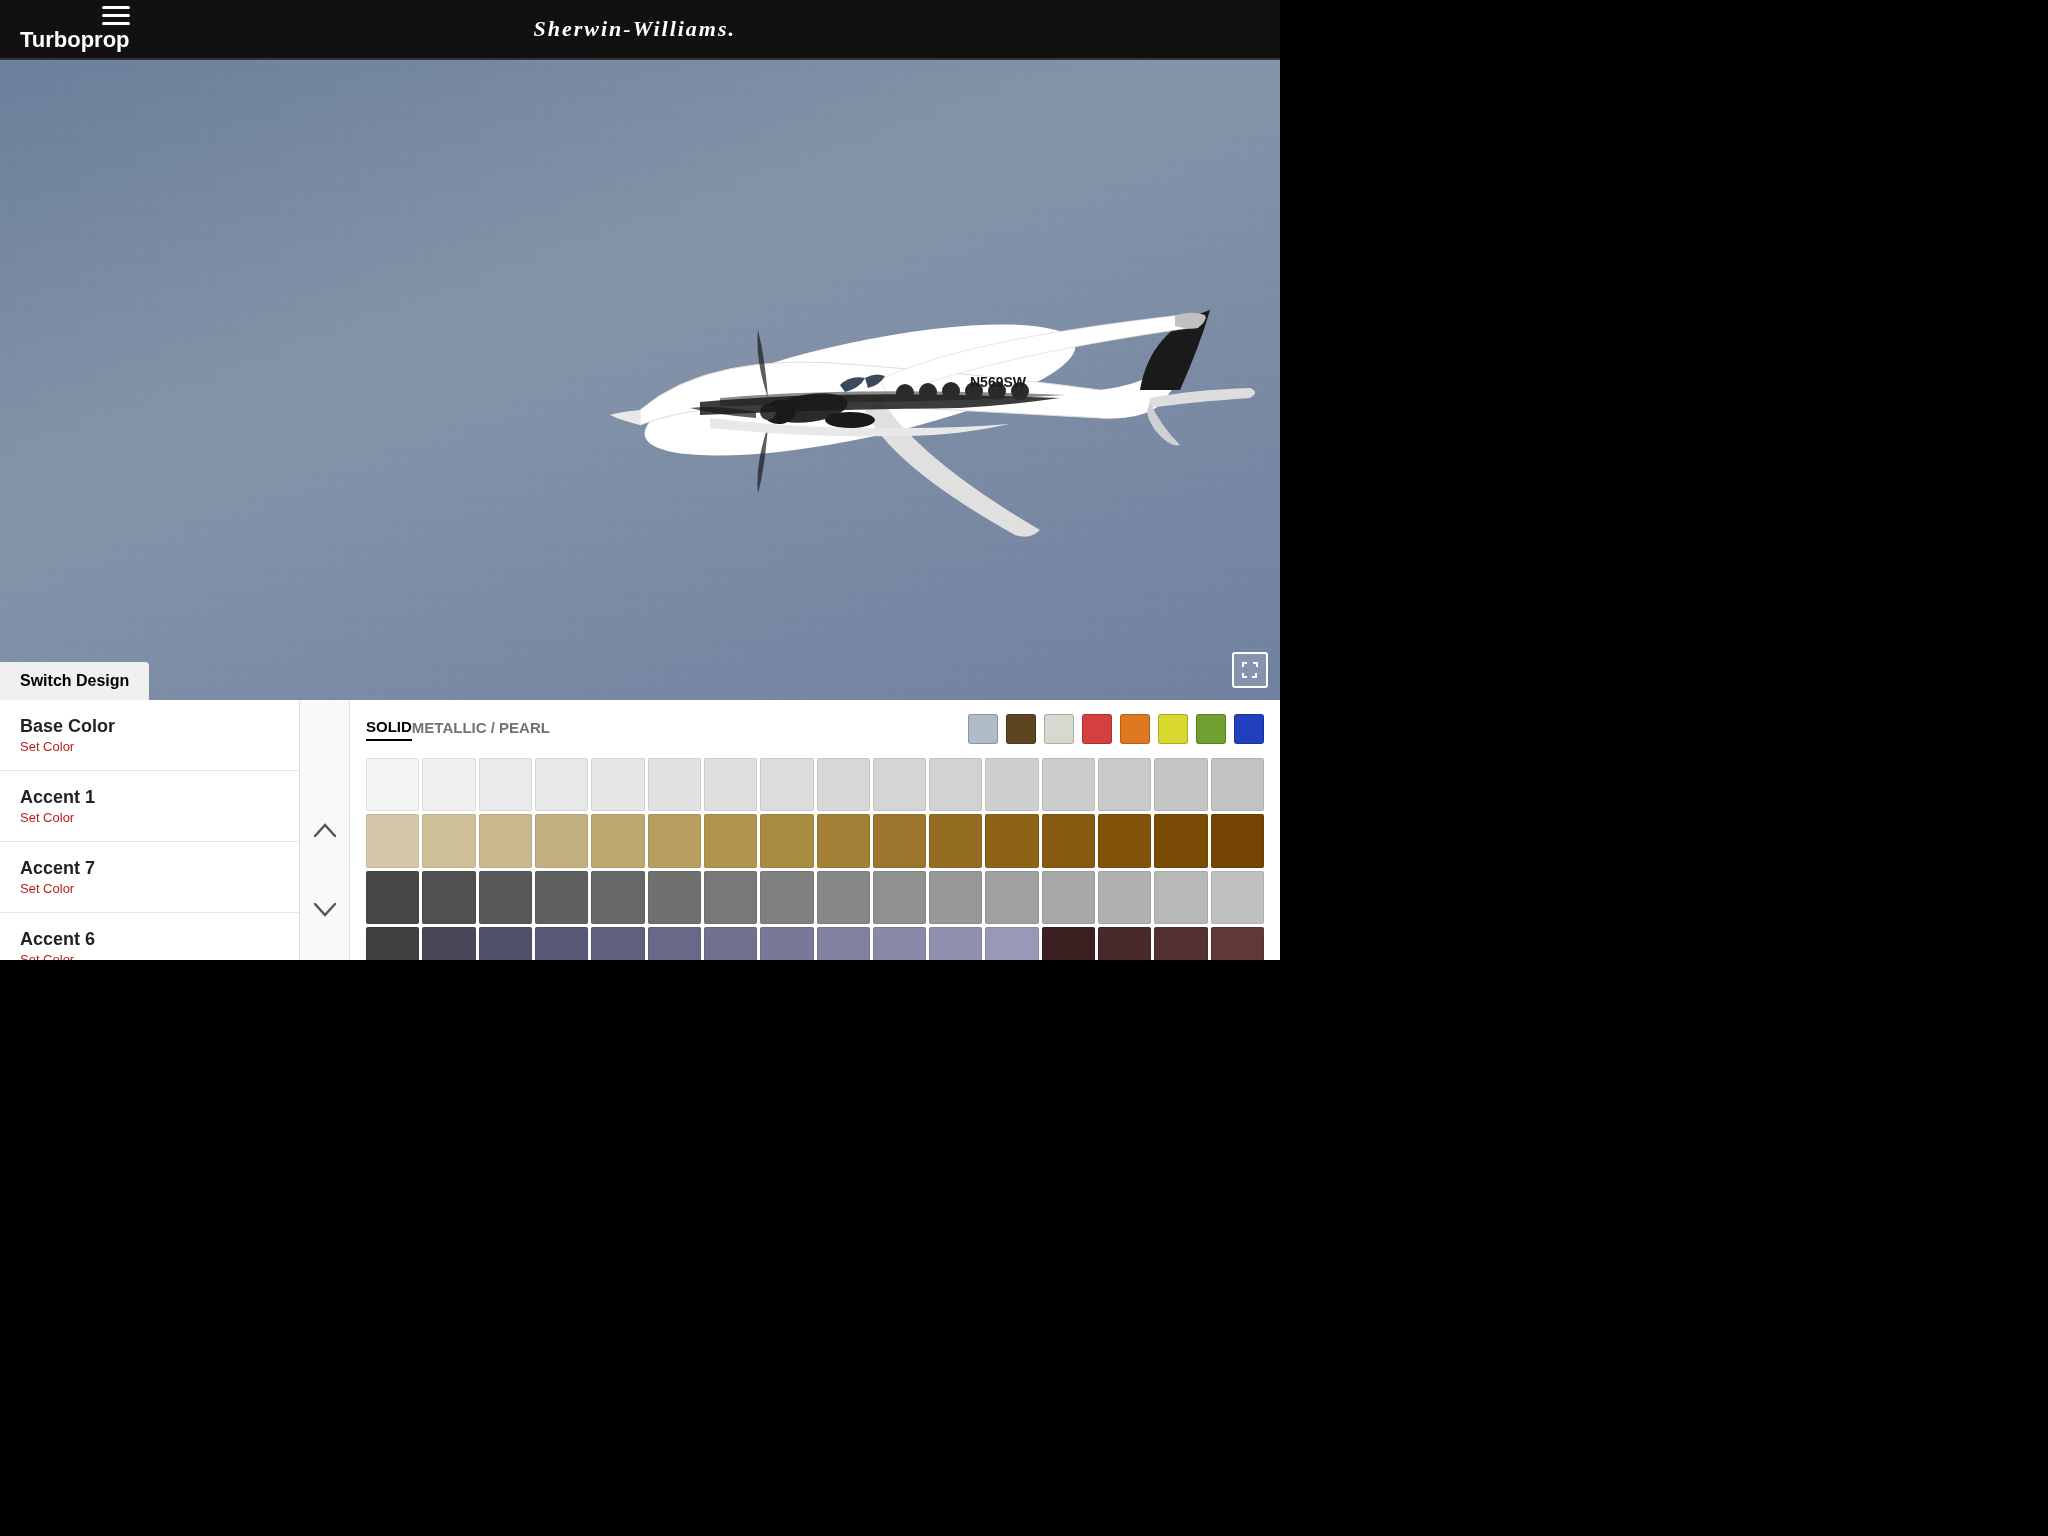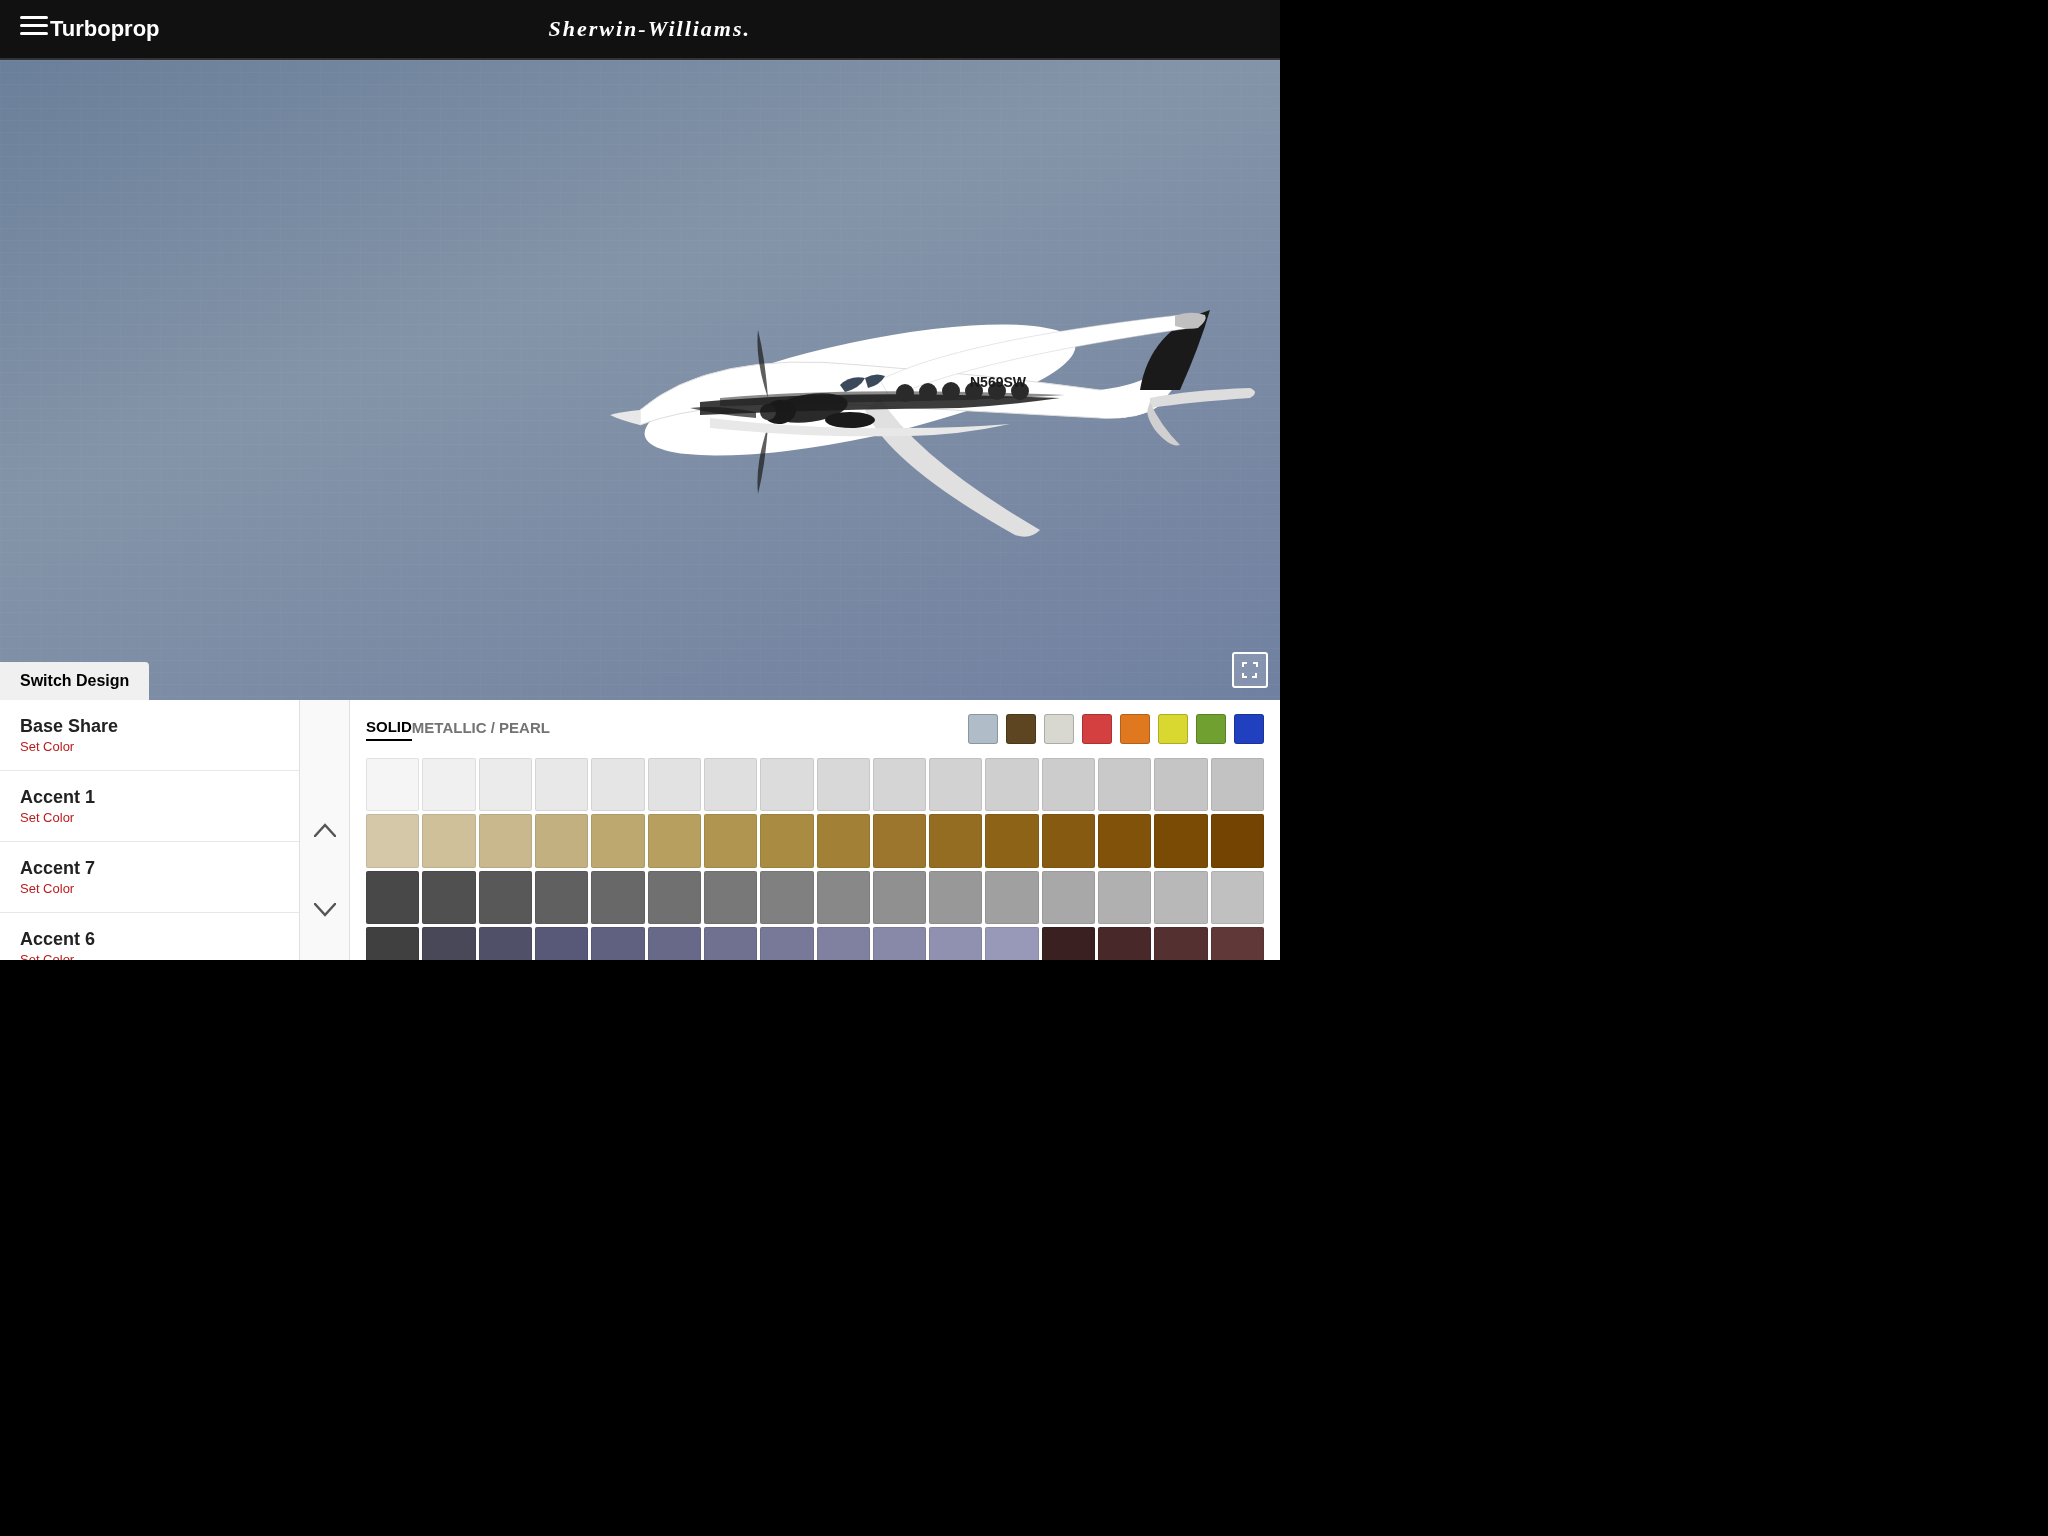--- a/index.html
+++ b/index.html
@@ -3,21 +3,21 @@
   <meta charset="utf-8">
   <style>
     * { margin: 0; padding: 0; box-sizing: border-box; }
     body { width: 1280px; height: 960px; overflow: hidden; font-family: Arial, sans-serif; background: #000; }
 
     
     #header {
       width: 100%; height: 60px; background: #111; display: flex; align-items: center;
       justify-content: space-between; padding: 0 20px; border-bottom: 2px solid #333;
     }
-    #header-left { display: flex; align-items: flex-start; gap: 2px; }
+    #header-left { display: flex; align-items: flex-end; gap: 2px; flex-direction: column; }
     #menu-icon { display: flex; flex-direction: column; gap: 5px; cursor: pointer; }
     #menu-icon span { display: block; width: 28px; height: 3px; background: #fff; border-radius: 2px; }
     #header-title { color: #fff; font-size: 22px; font-weight: bold; }
     #header-logo { color: #fff; font-size: 22px; font-family: Georgia, serif; font-style: italic; letter-spacing: 2px; font-weight: bold; }
 
     
     #aircraft-view {
       width: 100%; height: 640px; background: linear-gradient(160deg, #6a7f9a 0%, #8494a8 40%, #7080a0 100%);
       position: relative; overflow: hidden; display: flex; align-items: center; justify-content: flex-end;
     }
@@ -193,21 +193,21 @@
     <svg width="20" height="20" viewBox="0 0 20 20" fill="white">
       <path d="M2 2h5v2H4v3H2V2zm11 0h5v5h-2V4h-3V2zM2 13h2v3h3v2H2v-5zm13 3h-3v2h5v-5h-2v3z"></path>
     </svg>
   </div>
 </div>
 
 <div id="color-panel">
 
   <div id="sidebar">
     <div class="sidebar-item">
-      <div class="item-title">Base Share</div>
+      <div class="item-title">Base Color</div>
       <div class="item-sub">Set Color</div>
     </div>
     <div class="sidebar-item">
       <div class="item-title">Accent 1</div>
       <div class="item-sub">Set Color</div>
     </div>
     <div class="sidebar-item">
       <div class="item-title">Accent 7</div>
       <div class="item-sub">Set Color</div>
     </div>

